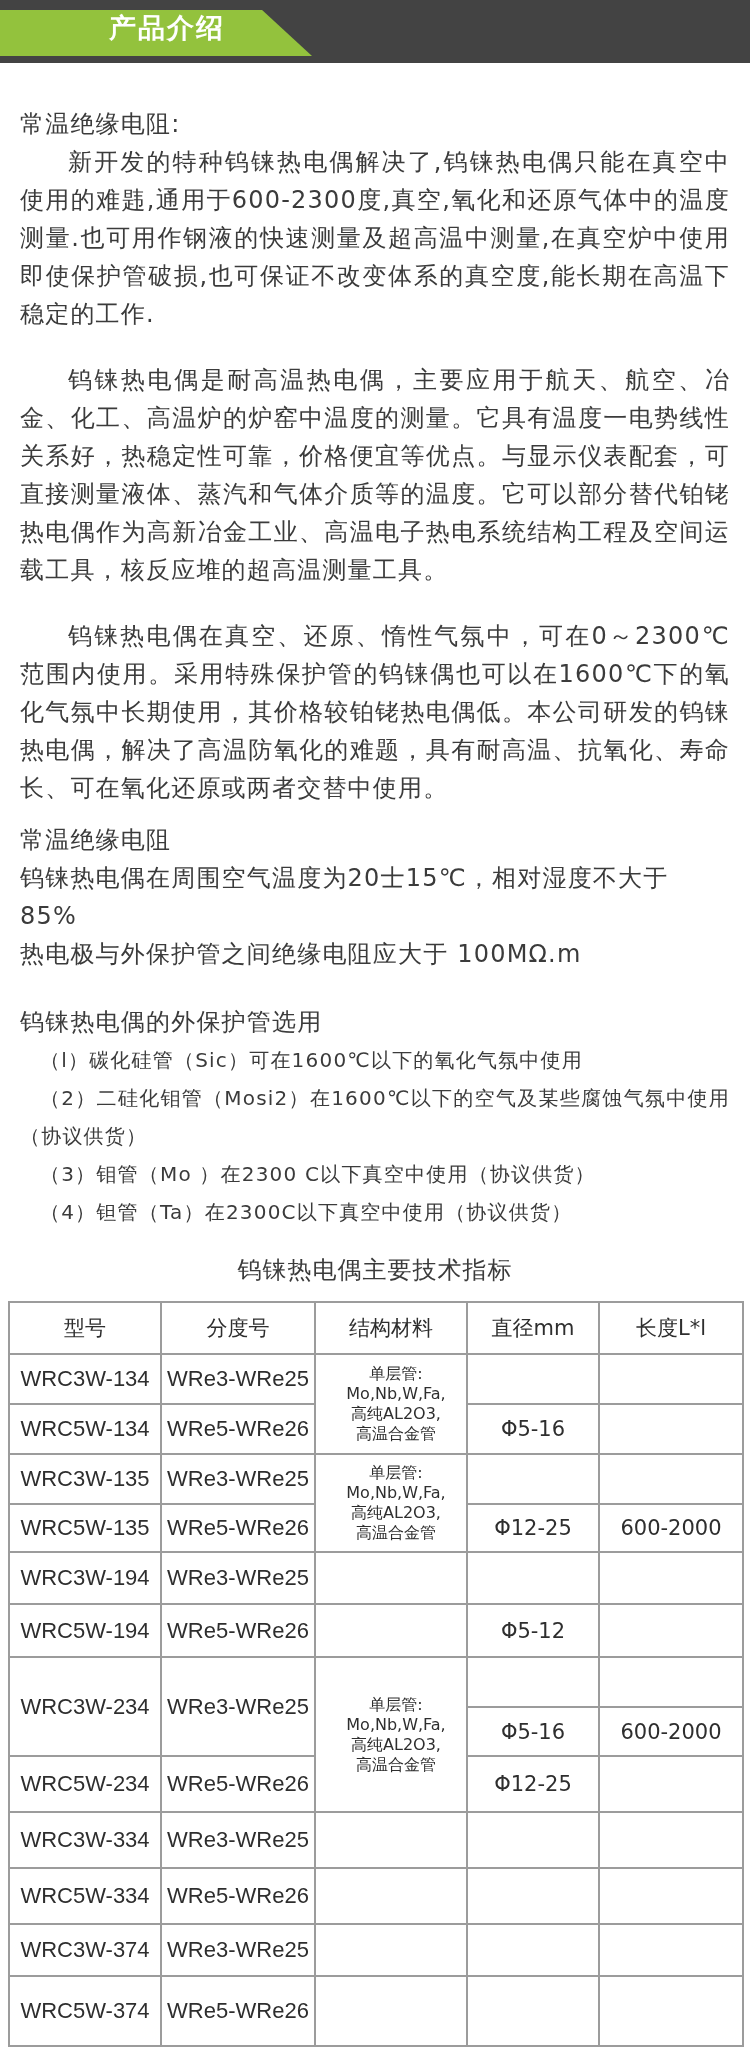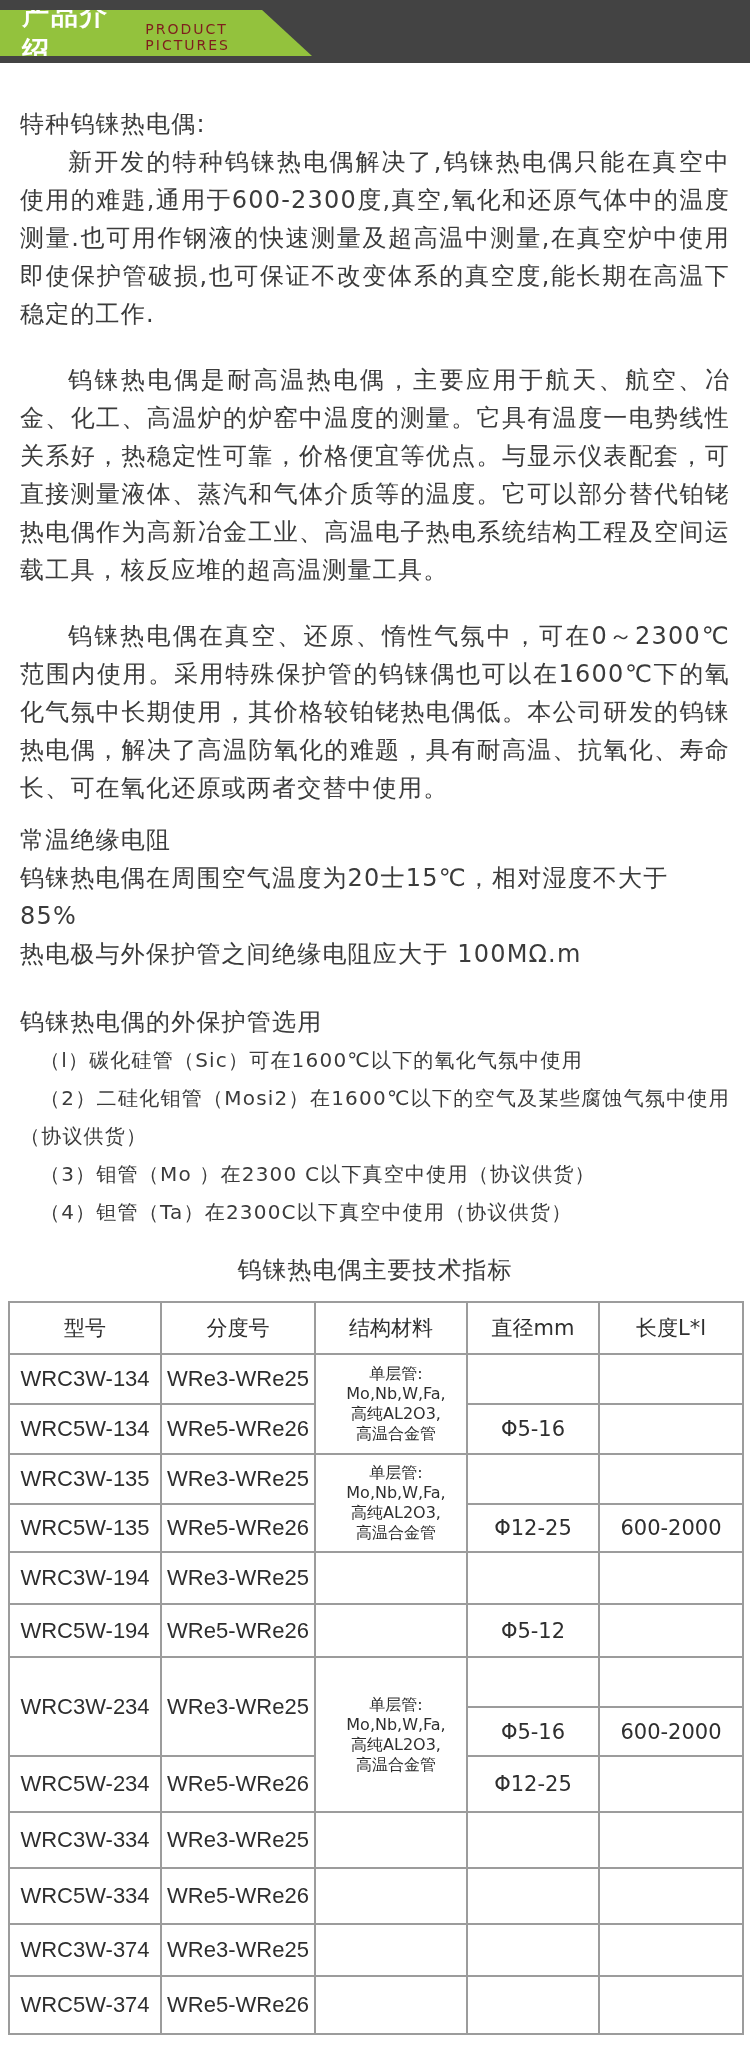--- a/index.html
+++ b/index.html
@@ -8,21 +8,21 @@
     width:750px; height:2047px; margin:0 auto; position:relative;
     font-family:"DejaVu Sans","Liberation Sans",sans-serif;
     color:#3b3b3b; overflow:hidden;
   }
   
   .banner { position:relative; width:750px; height:63px; background:#434343; }
   .banner-green {
     position:absolute; left:0; top:10px; width:312px; height:46px;
     background:#93c23d;
     clip-path:polygon(0 0, 84% 0, 100% 100%, 0 100%);
-    display:flex; align-items:center; padding-left:22px;
+    display:flex; align-items:center; padding-left:22px;flex-direction:column;
   }
   .banner-cn { color:#ffffff; font-size:27px; font-weight:bold; letter-spacing:2px; }
   .banner-en { color:#7f1d1d; font-size:14px; letter-spacing:2px; margin-left:12px; margin-top:8px; }
   
   .content { padding:0 20px; }
   .para, .line, .heading {
     font-size:24px; line-height:38px; letter-spacing:1.2px; color:#3b3b3b;
   }
   .para { text-align:justify; }
   .h-special { margin-top:42px; }
@@ -42,37 +42,37 @@
   }
   table.spec th { font-size:21px; height:52px; }
   td.model, td.grad { font-size:22px; font-family:"Liberation Sans","DejaVu Sans",sans-serif; }
   td.dim { font-size:21px; }
   td.mat {
     font-size:16px; line-height:20px; text-align:left; padding-left:10px;
     white-space:pre-line; color:#333;
   }
   tr.h50 { height:50px; } tr.h48 { height:48px; } tr.h53 { height:52px; }
   tr.h54 { height:53px; } tr.h49 { height:49px; } tr.h56 { height:56px; }
-  tr.h52 { height:52px;margin-top:11px; } tr.h58 { height:58px; }
+  tr.h52 { height:52px;margin-top:11px; } tr.h58 { height:70px; }
   col.c1 { width:152px; } col.c2 { width:154px; } col.c3 { width:152px; }
   col.c4 { width:132px; } col.c5 { width:144px; }
 </style>
 </head>
 <body>
 
 <div class="banner">
   <div class="banner-green">
     <span class="banner-cn">产品介绍</span>
     <span class="banner-en">PRODUCT  PICTURES</span>
   </div>
 </div>
 
 <div class="content">
 
-  <div class="heading h-special">特种钨铼热电偶:</div>
+  <div class="heading h-special">常温绝缘电阻:</div>
   <p class="para indent2">新开发的特种钨铼热电偶解决了,钨铼热电偶只能在真空中使用的难韪,通用于600-2300度,真空,氧化和还原气体中的温度测量.也可用作钢液的快速测量及超高温中测量,在真空炉中使用即使保护管破损,也可保证不改变体系的真空度,能长期在高温下稳定的工作.</p>
 
   <p class="para indent2 mt28">钨铼热电偶是耐高温热电偶，主要应用于航天、航空、冶金、化工、高温炉的炉窑中温度的测量。它具有温度一电势线性关系好，热稳定性可靠，价格便宜等优点。与显示仪表配套，可直接测量液体、蒸汽和气体介质等的温度。它可以部分替代铂铑热电偶作为高新冶金工业、高温电子热电系统结构工程及空间运载工具，核反应堆的超高温测量工具。</p>
 
   <p class="para indent2 mt28">钨铼热电偶在真空、还原、惰性气氛中，可在0～2300℃范围内使用。采用特殊保护管的钨铼偶也可以在1600℃下的氧化气氛中长期使用，其价格较铂铑热电偶低。本公司研发的钨铼热电偶，解决了高温防氧化的难题，具有耐高温、抗氧化、寿命长、可在氧化还原或两者交替中使用。</p>
 
   <div class="heading mt14">常温绝缘电阻</div>
   <div class="line">钨铼热电偶在周围空气温度为20士15℃，相对湿度不大于</div>
   <div class="line">85%</div>
   <div class="line">热电极与外保护管之间绝缘电阻应大于 100MΩ.m</div>

